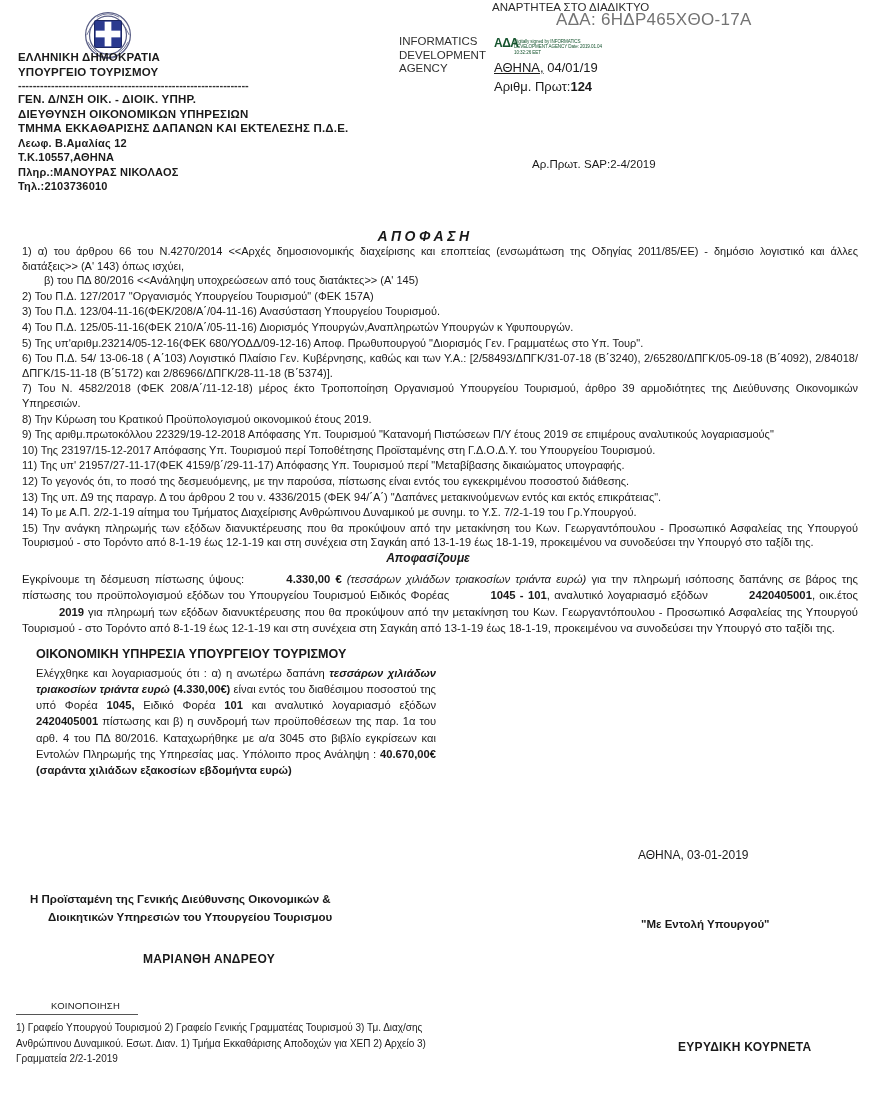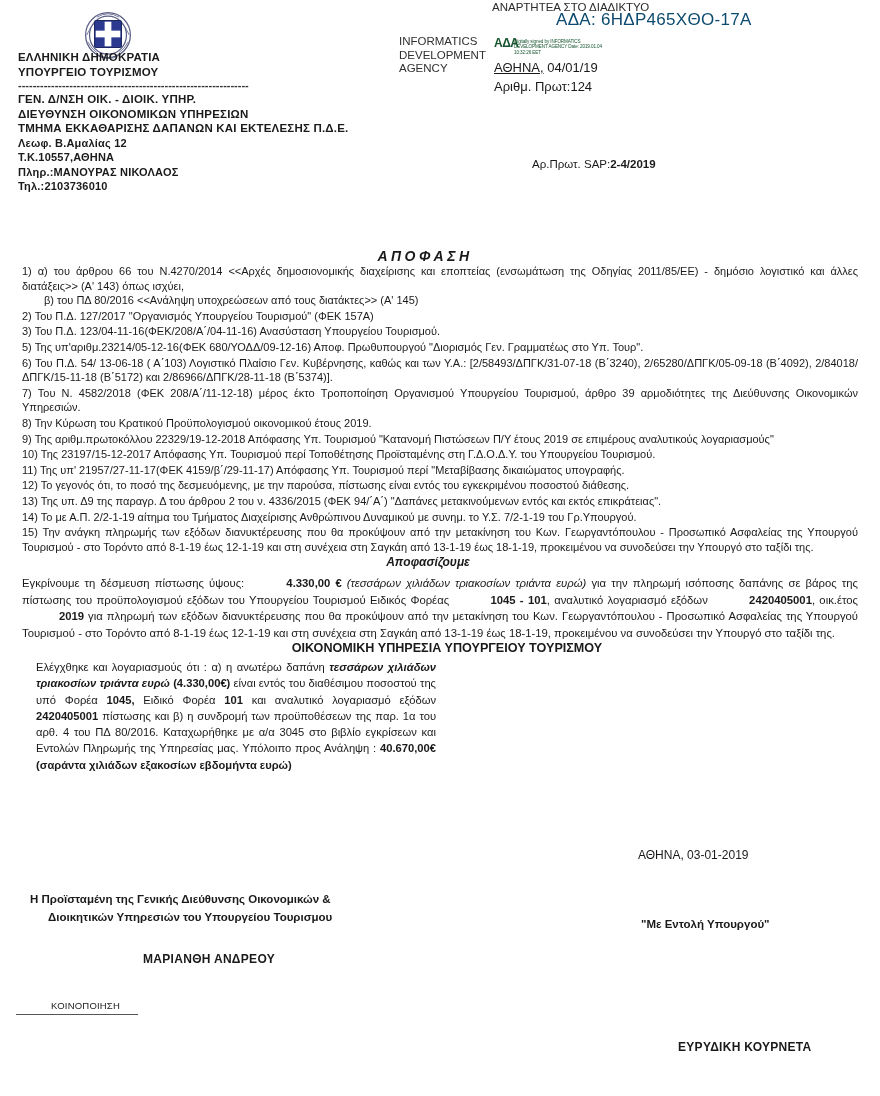--- a/index.html
+++ b/index.html
@@ -71,21 +71,21 @@
     top: 1px;
     font-size: 11.5px;
     color: #2a2a2a;
     white-space: nowrap;
   }
   .ada-code {
     position: absolute;
     left: 556px;
     top: 10px;
     font-size: 17px;
-    color: #0c4a6e;
+    color: #737373;
     white-space: nowrap;
     letter-spacing: .3px;
   }
   .ida-agency {
     position: absolute;
     left: 399px;
     top: 35px;
     width: 92px;
     font-size: 11.5px;
     line-height: 13.5px;
@@ -124,38 +124,38 @@
     text-decoration: underline;
     text-decoration-style: solid;
   }
   .arithm-line {
     position: absolute;
     left: 494px;
     top: 79px;
     font-size: 13px;
     white-space: nowrap;
   }
-  .arithm-line b { font-weight: normal; }
+  .arithm-line b { font-weight: bold; }
   .sap-line {
     position: absolute;
     left: 532px;
     top: 158px;
     font-size: 11.5px;
     white-space: nowrap;
   }
-  .sap-line b { font-weight: bold; }
+  .sap-line b { font-weight: normal; }
 
   
   .apofasi-title {
     text-align: center;
     font-size: 14px;
     font-weight: bold;
     font-style: italic;
     letter-spacing: 3.5px;
-    margin: 24px 0 0 0;
+    margin: 4px 0 0 0;
     padding-right: 30px;
   }
   .body-wrap {
     position: absolute;
     left: 22px;
     top: 224px;
     width: 836px;
   }
   .echontas {
     font-size: 11px;
@@ -186,23 +186,23 @@
     font-size: 11.3px;
     line-height: 16.5px;
     text-align: justify;
   }
   .decision-par b { font-weight: bold; margin-left: 37px; }
   .decision-par i { font-style: italic; }
 
   .oik-title {
     font-size: 12.6px;
     font-weight: bold;
+    margin-top: 10px;
     margin-bottom: 4px;
     padding-left: 14px;
-    text-align: center;
   }
   .verify-block {
     width: 400px;
     padding-left: 14px;
     font-size: 11.2px;
     line-height: 16.2px;
     text-align: justify;
   }
   .verify-block b { font-weight: bold; }
   .verify-block .bi { font-weight: bold; font-style: italic; }
@@ -341,20 +341,21 @@
     <div class="apofasi-title">ΑΠΟΦΑΣΗ</div>
 
 
     <div class="items">
       <div class="item">
         <span>1)  α) του άρθρου 66 του Ν.4270/2014 &lt;&lt;Αρχές δημοσιονομικής διαχείρισης και εποπτείας (ενσωμάτωση της Οδηγίας 2011/85/ΕΕ) - δημόσιο λογιστικό και άλλες διατάξεις&gt;&gt; (Α' 143) όπως ισχύει,</span>
         <span class="sub">β) του ΠΔ 80/2016 &lt;&lt;Ανάληψη υποχρεώσεων από τους διατάκτες&gt;&gt; (Α' 145)</span>
       </div>
       <div class="item">2) Του Π.Δ. 127/2017 "Οργανισμός Υπουργείου Τουρισμού" (ΦΕΚ 157Α)</div>
       <div class="item">3) Του Π.Δ. 123/04-11-16(ΦΕΚ/208/Α΄/04-11-16) Ανασύσταση Υπουργείου Τουρισμού.</div>
+      <div class="item">4) Του Π.Δ. 125/05-11-16(ΦΕΚ 210/Α΄/05-11-16) Διορισμός Υπουργών,Αναπληρωτών Υπουργών κ Υφυπουργών.</div>
       <div class="item">5) Της υπ'αριθμ.23214/05-12-16(ΦΕΚ 680/ΥΟΔΔ/09-12-16) Αποφ. Πρωθυπουργού "Διορισμός  Γεν. Γραμματέως στο Υπ. Τουρ".</div>
       <div class="item">6) Του Π.Δ.  54/ 13-06-18 ( Α΄103) Λογιστικό Πλαίσιο Γεν. Κυβέρνησης, καθώς και των Υ.Α.: [2/58493/ΔΠΓΚ/31-07-18 (Β΄3240), 2/65280/ΔΠΓΚ/05-09-18 (Β΄4092), 2/84018/ΔΠΓΚ/15-11-18 (Β΄5172) και 2/86966/ΔΠΓΚ/28-11-18 (Β΄5374)].</div>
       <div class="item">7) Του Ν. 4582/2018 (ΦΕΚ 208/Α΄/11-12-18) μέρος έκτο Τροποποίηση Οργανισμού Υπουργείου Τουρισμού, άρθρο 39 αρμοδιότητες της Διεύθυνσης Οικονομικών Υπηρεσιών.</div>
       <div class="item">8) Την Κύρωση του Κρατικού Προϋπολογισμού οικονομικού έτους 2019.</div>
       <div class="item">9) Της αριθμ.πρωτοκόλλου 22329/19-12-2018 Απόφασης Υπ. Τουρισμού   "Κατανομή Πιστώσεων Π/Υ έτους 2019 σε επιμέρους αναλυτικούς λογαριασμούς"</div>
       <div class="item">10) Της 23197/15-12-2017 Απόφασης Υπ. Τουρισμού περί Τοποθέτησης Προϊσταμένης στη Γ.Δ.Ο.Δ.Υ. του Υπουργείου Τουρισμού.</div>
       <div class="item">11) Της υπ' 21957/27-11-17(ΦΕΚ 4159/β΄/29-11-17) Απόφασης Υπ. Τουρισμού περί "Μεταβίβασης δικαιώματος υπογραφής.</div>
       <div class="item">12) Το γεγονός ότι, το ποσό της δεσμευόμενης, με την παρούσα, πίστωσης είναι εντός του εγκεκριμένου ποσοστού διάθεσης.</div>
       <div class="item">13) Της υπ. Δ9 της παραγρ. Δ του άρθρου 2 του ν. 4336/2015 (ΦΕΚ 94/΄Α΄) "Δαπάνες μετακινούμενων εντός και εκτός επικράτειας".</div>
       <div class="item">14) Το με Α.Π. 2/2-1-19 αίτημα του Τμήματος Διαχείρισης Ανθρώπινου Δυναμικού με συνημ. το Υ.Σ. 7/2-1-19 του Γρ.Υπουργού.</div>
@@ -400,16 +401,17 @@
     <span>Η Προϊσταμένη της Γενικής Διεύθυνσης Οικονομικών &amp;</span>
     <span class="l2">Διοικητικών Υπηρεσιών του Υπουργείου Τουρισμου</span>
   </div>
 
   <div class="sign-name">ΜΑΡΙΑΝΘΗ ΑΝΔΡΕΟΥ</div>
 
   <div class="me-entoli">"Με Εντολή Υπουργού"</div>
 
   <div class="koinopoiisi-label">ΚΟΙΝΟΠΟΙΗΣΗ</div>
   <div class="koin-rule"></div>
+  <div class="koinopoiisi-body">1) Γραφείο Υπουργού Τουρισμού 2) Γραφείο Γενικής Γραμματέας Τουρισμού 3) Τμ. Διαχ/σης Ανθρώπινου Δυναμικού.  Εσωτ. Διαν. 1) Τμήμα Εκκαθάρισης Αποδοχών για ΧΕΠ  2) Αρχείο 3) Γραμματεία 2/2-1-2019</div>
 
   <div class="kournera">ΕΥΡΥΔΙΚΗ ΚΟΥΡΝΕΤΑ</div>
 
 </div>
 
 </body></html>

